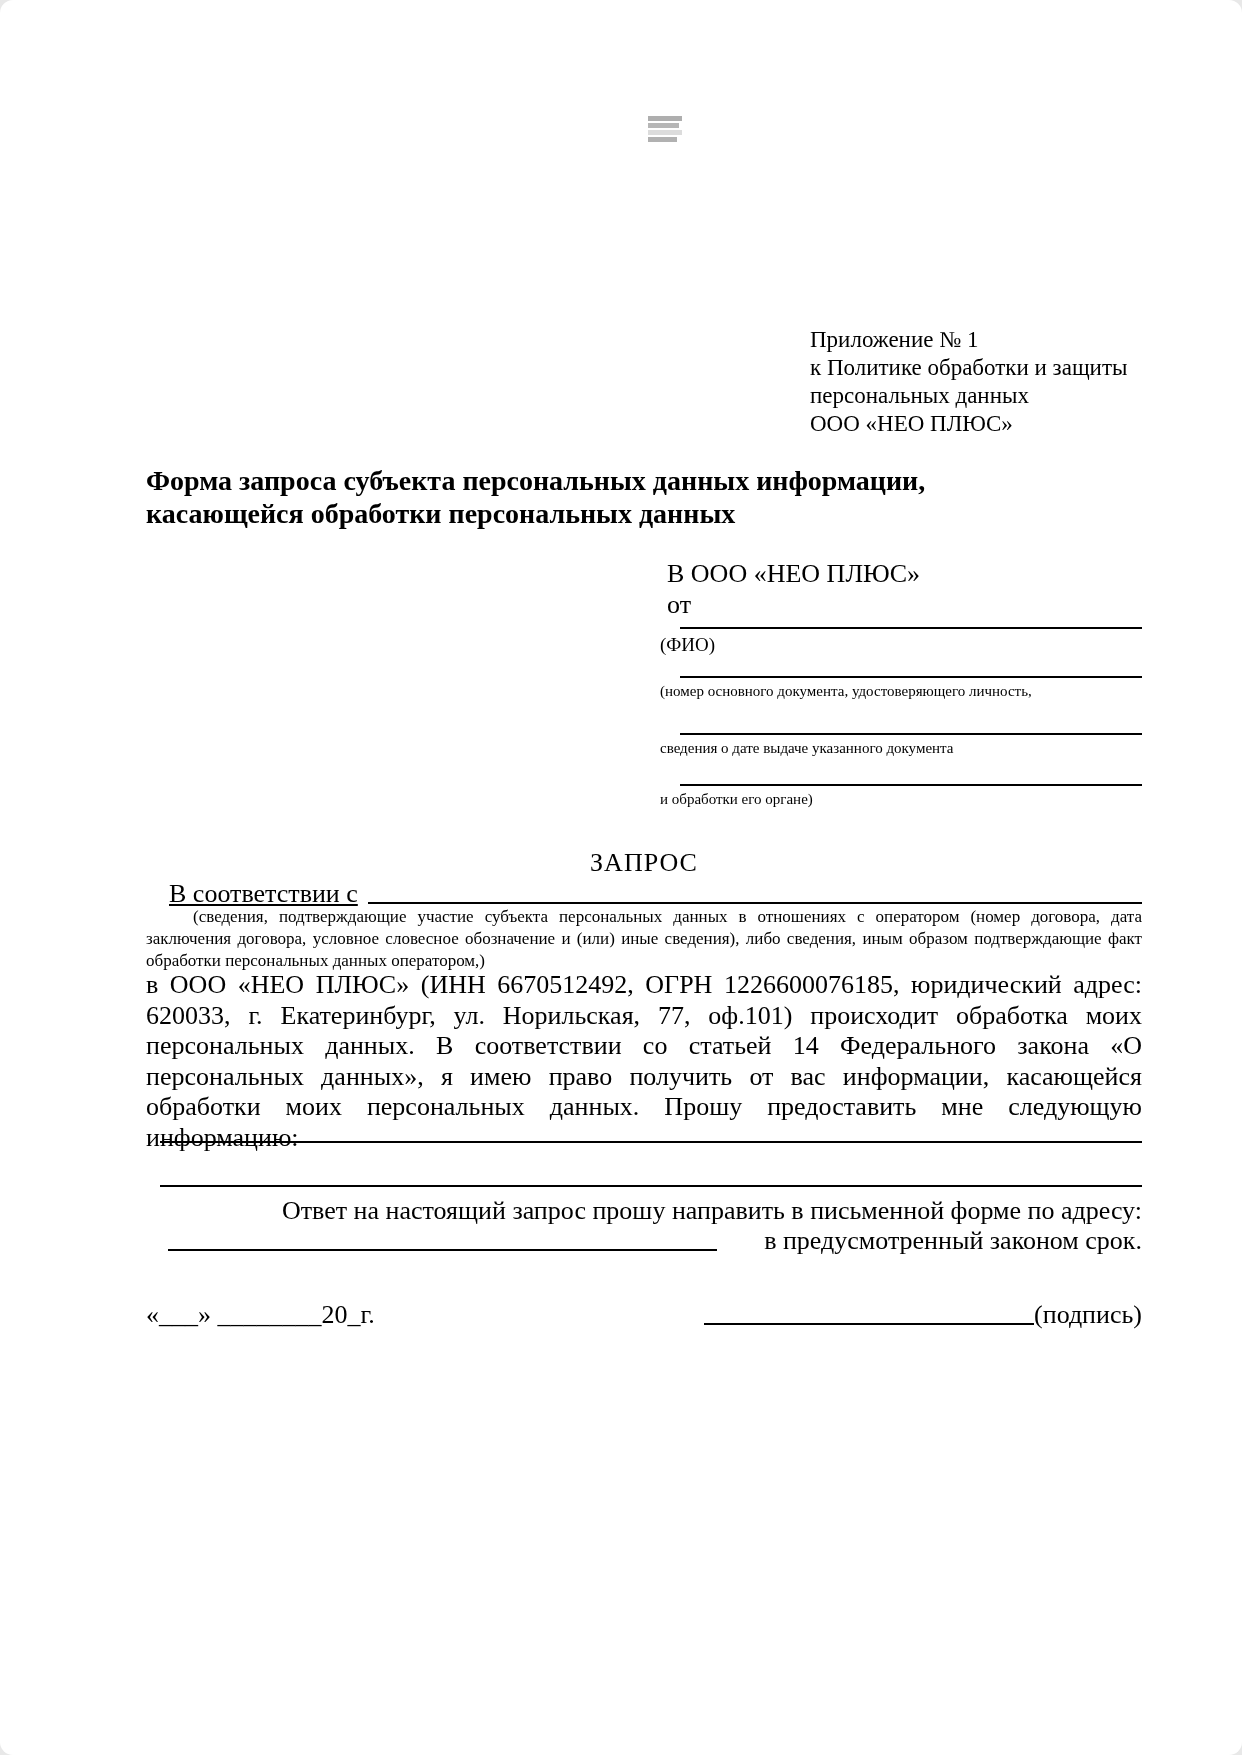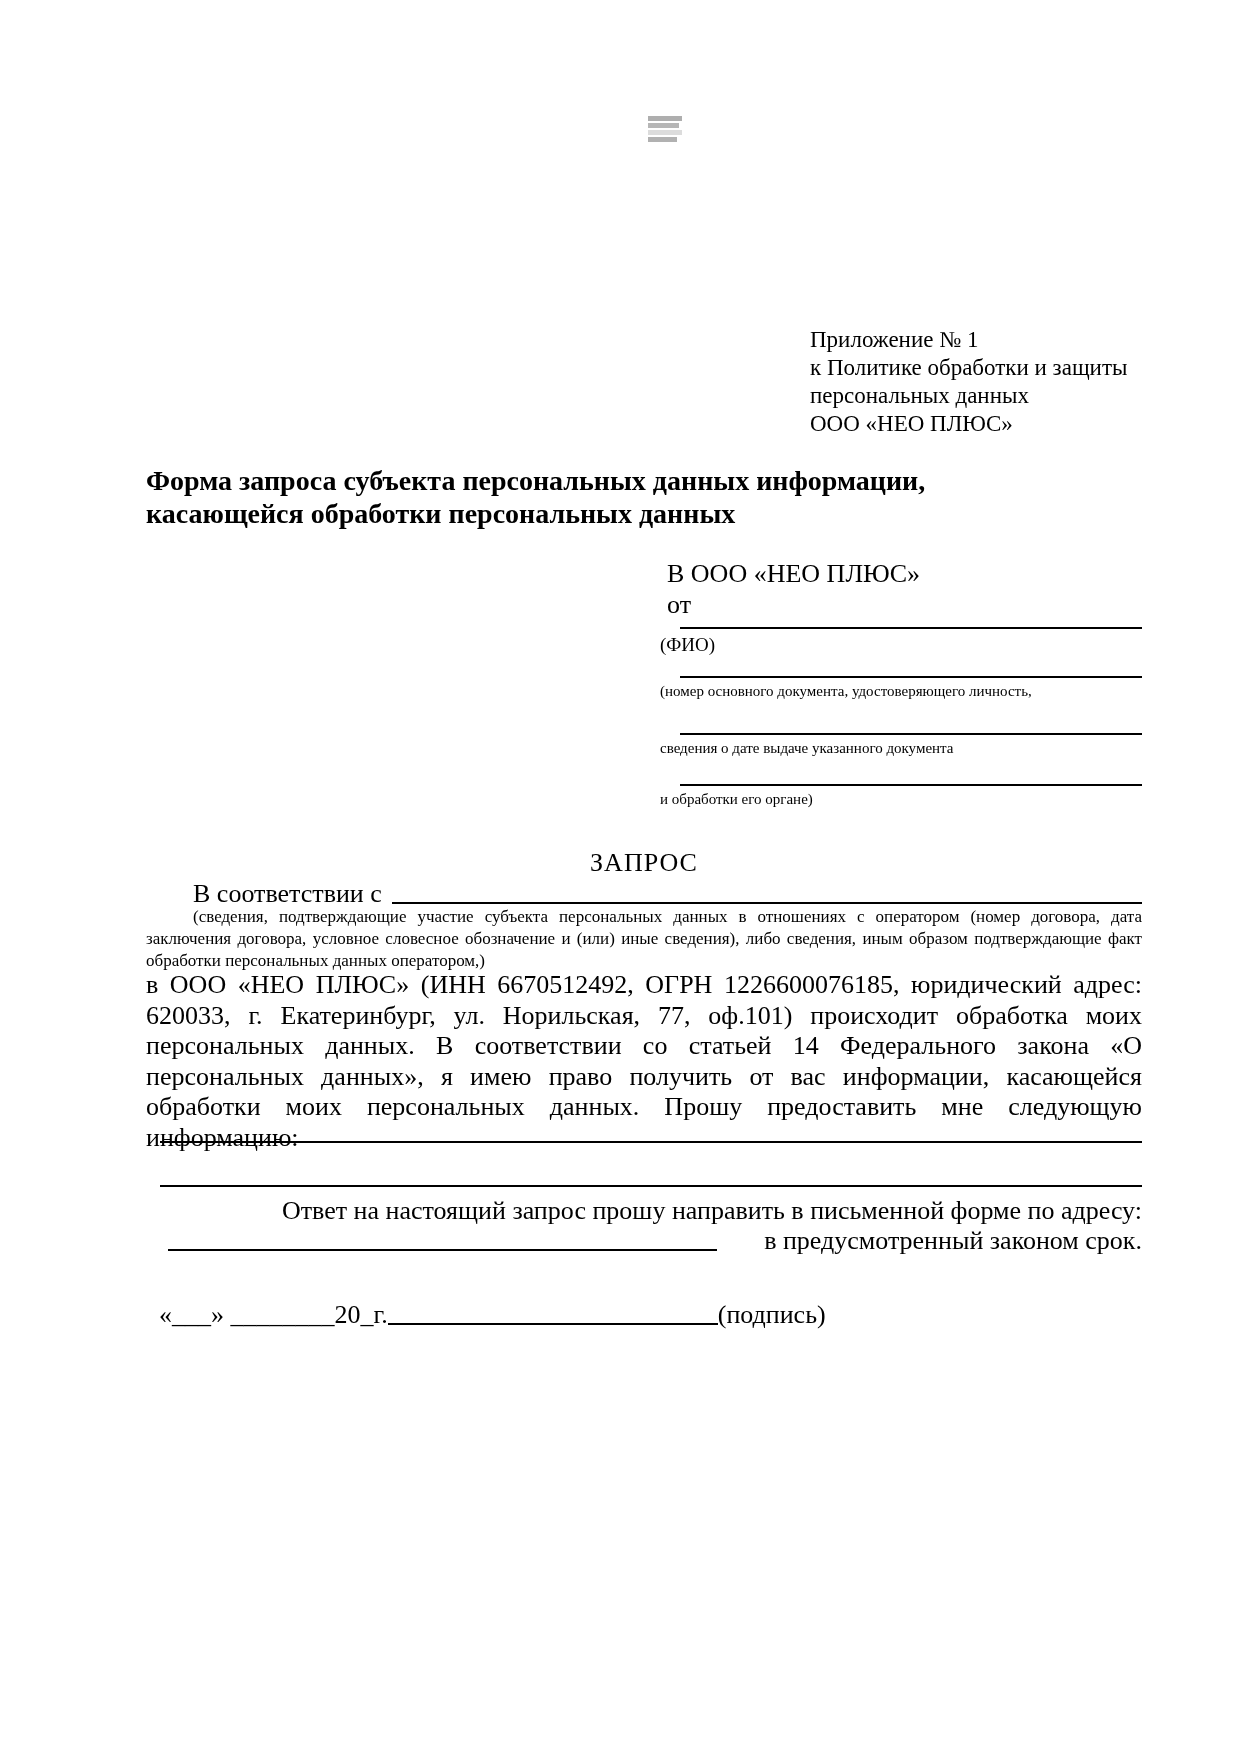--- a/index.html
+++ b/index.html
@@ -4,20 +4,21 @@
 <style>
   html,body { margin:0; padding:0; background:#e8e8e8; }
   .page {
     position:relative;
     width:1242px; height:1755px;
     margin:0 auto;
     background:#ffffff;
     font-family:"Liberation Serif","DejaVu Serif",serif;
     color:#000000;
     overflow:hidden;
+    border-radius:13px;
   }
   .abs { position:absolute; }
 
   
   .logo { left:648px; top:116px; width:34px; }
   .logo .stripe { height:5px; margin-bottom:2px; }
   .logo .s1 { background:#aeaeae; width:34px; }
   .logo .s2 { background:#b6b6b6; width:31px; }
   .logo .s3 { background:#dcdcdc; width:34px; }
   .logo .s4 { background:#b1b1b1; width:29px; }
@@ -36,42 +37,42 @@
   .fl1 { top:627px; } .fc1 { top:634px; }
   .fl2 { top:676px; } .fc2 { top:683px; }
   .fl3 { top:733px; } .fc3 { top:740px; }
   .fl4 { top:784px; } .fc4 { top:791px; }
 
   .request-heading { left:146px; top:848px; width:996px; text-align:center;
                      font-size:26px; letter-spacing:1px; }
 
   .accordance { left:146px; top:879px; width:996px; display:flex;
                 align-items:flex-end; font-size:26px; line-height:30px; }
-  .accordance .label { margin-left:47px; white-space:nowrap; }
+  .accordance .label { margin-left:23px; white-space:nowrap;text-decoration:underline; }
   .fill-line { flex:1 1 auto; border-bottom:2px solid #000; margin-bottom:5px; margin-left:10px; }
 
   .fine-print { left:146px; top:906px; width:996px; font-size:17px; line-height:22px;
                 text-align:justify; text-indent:47px; }
 
   .body-par { left:146px; top:970px; width:996px; font-size:26px; line-height:30.5px;
               text-align:justify; }
 
   .blank-line { left:160px; width:982px; border-bottom:2px solid #000; height:0; }
   .bl1 { top:1141px; } .bl2 { top:1185px; }
 
   .answer-note { left:146px; top:1196px; width:996px; text-align:right;
                  font-size:26px; line-height:30px; }
   .answer-row { left:146px; top:1226px; width:996px; display:flex;
                 align-items:flex-end; font-size:26px; line-height:30px;gap:45px; }
   .answer-row .fill-line { margin-left:22px; margin-right:2px; }
   .answer-row .tail { white-space:nowrap; }
 
   .footer-row { left:146px; top:1300px; width:996px; display:flex;
-                align-items:flex-end;
-                font-size:26px; line-height:30px;margin-left:13px; }
+                justify-content:space-between; align-items:flex-end;
+                font-size:26px; line-height:30px; }
   .sig-group { display:flex; align-items:flex-end; }
   .sig-line { width:330px; border-bottom:2px solid #000; margin-bottom:5px; }
   .date-blank { white-space:nowrap; }
   .sig-caption { white-space:nowrap; }
 </style>
 </head>
 <body>
 
 <div class="page">
 

